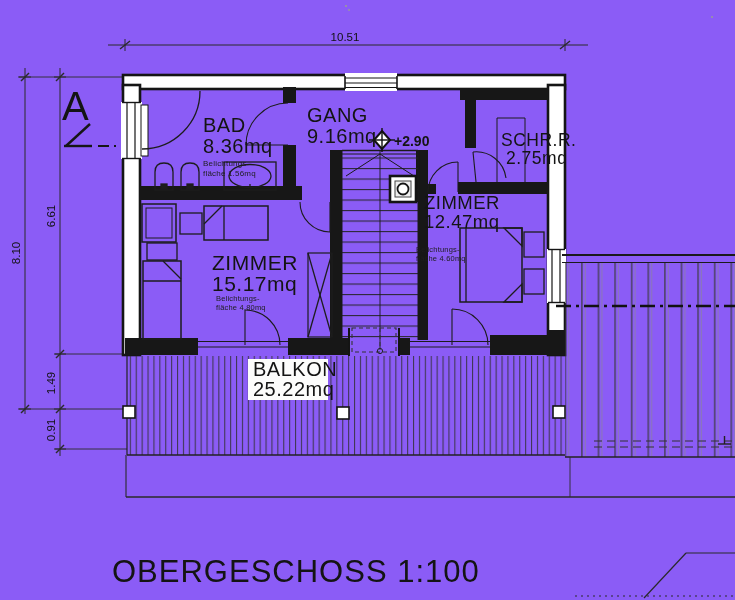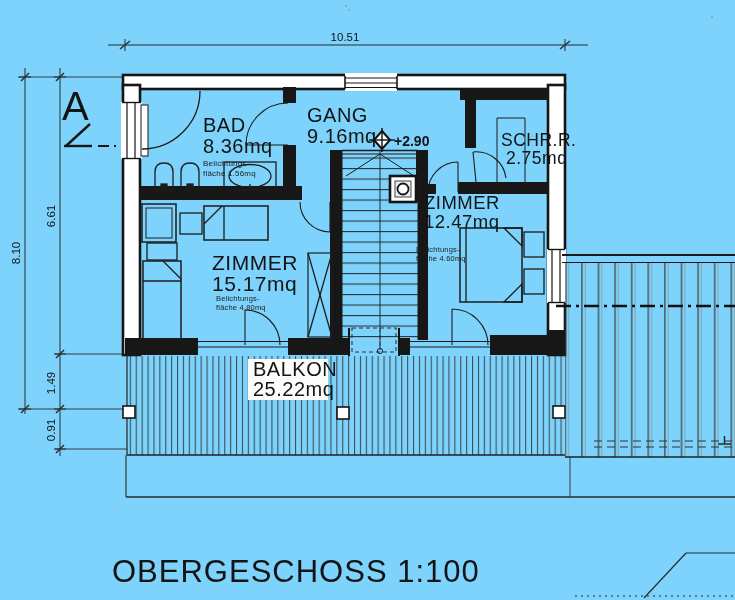--- a/index.html
+++ b/index.html
@@ -1,16 +1,16 @@
 <!DOCTYPE html>
 <html><head>
 <meta charset="utf-8">
 <style>
   html,body{margin:0;padding:0;background:#fbfbfa;}
-  #stage{position:relative;width:735px;height:600px;background:#7dd3fc;overflow:hidden;
+  #stage{position:relative;width:735px;height:600px;background:#8b5cf6;overflow:hidden;
          font-family:"Liberation Sans", sans-serif;}
   svg{position:absolute;left:0;top:0;}
   text{fill:#141414;font-family:"Liberation Sans", sans-serif;}
   .rmname{font-size:20px;letter-spacing:.5px;}
   .rmnote{font-size:8px;letter-spacing:.2px;fill:#1d1d1d;}
   .dimtxt{font-size:11.5px;fill:#111;}
   .title{font-size:31px;letter-spacing:1px;}
   .lvl{font-size:14px;font-weight:bold;}
   .secA{font-size:40px;}
 </style>

